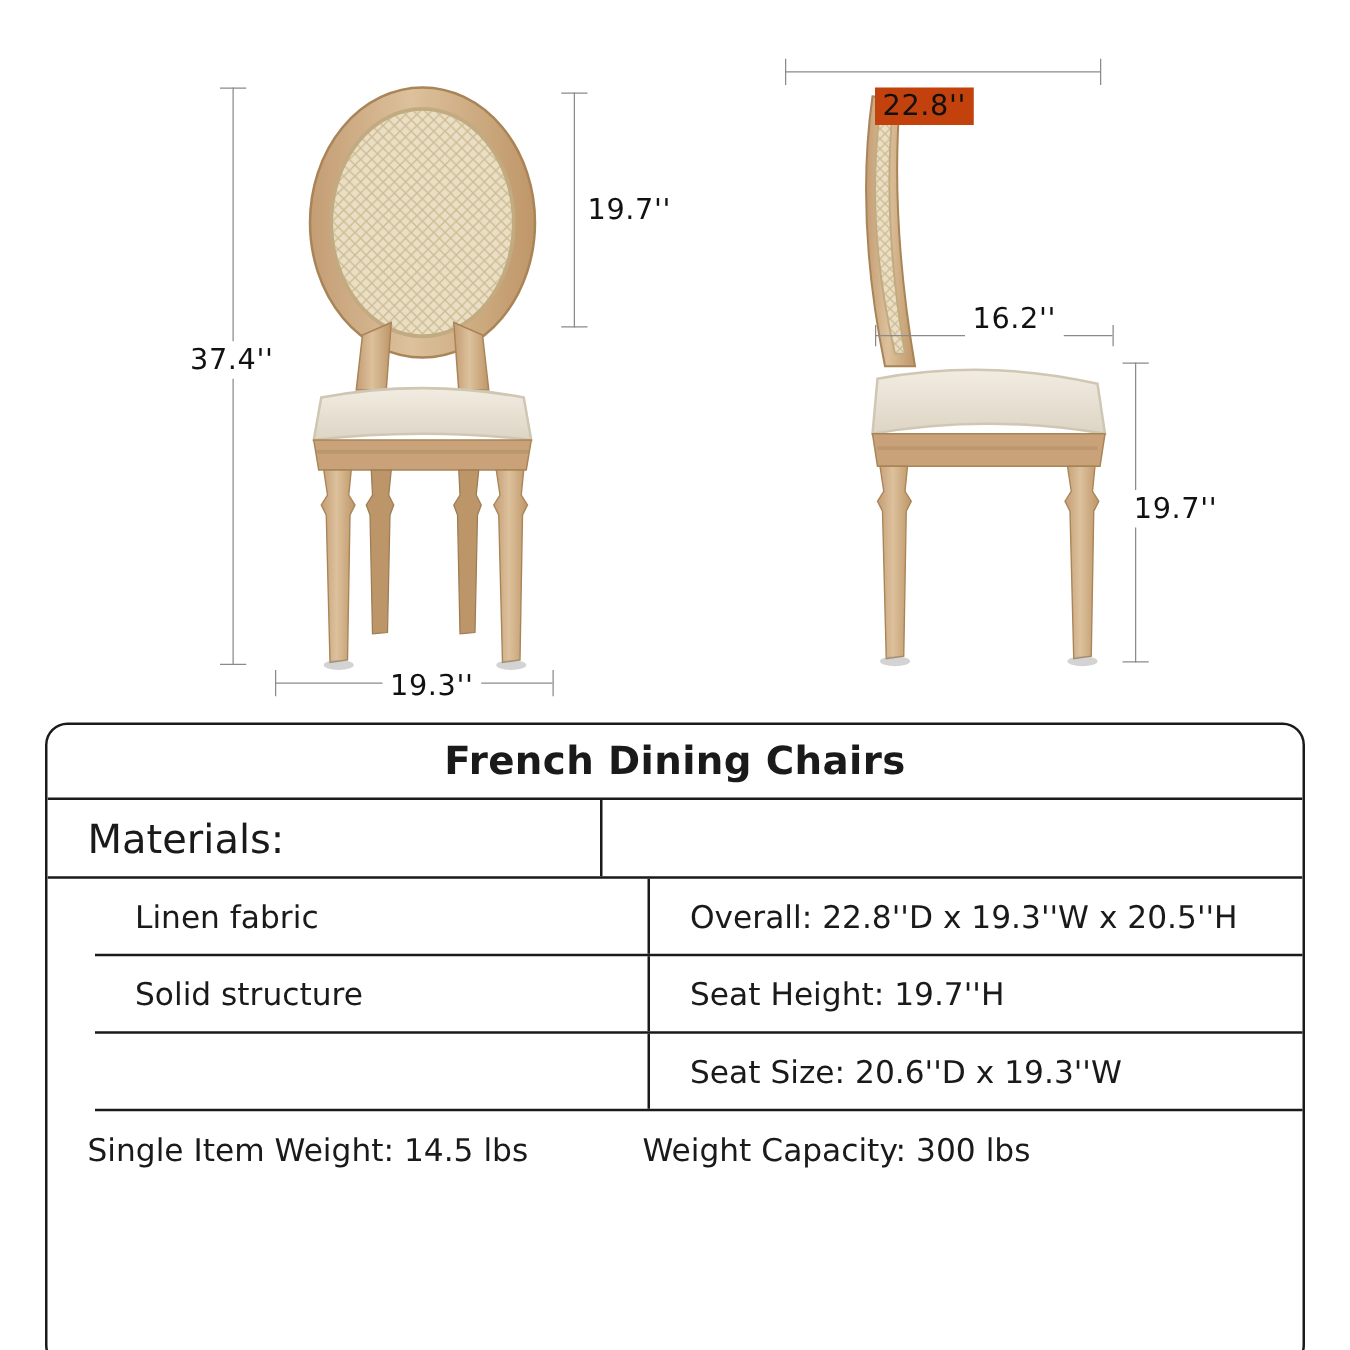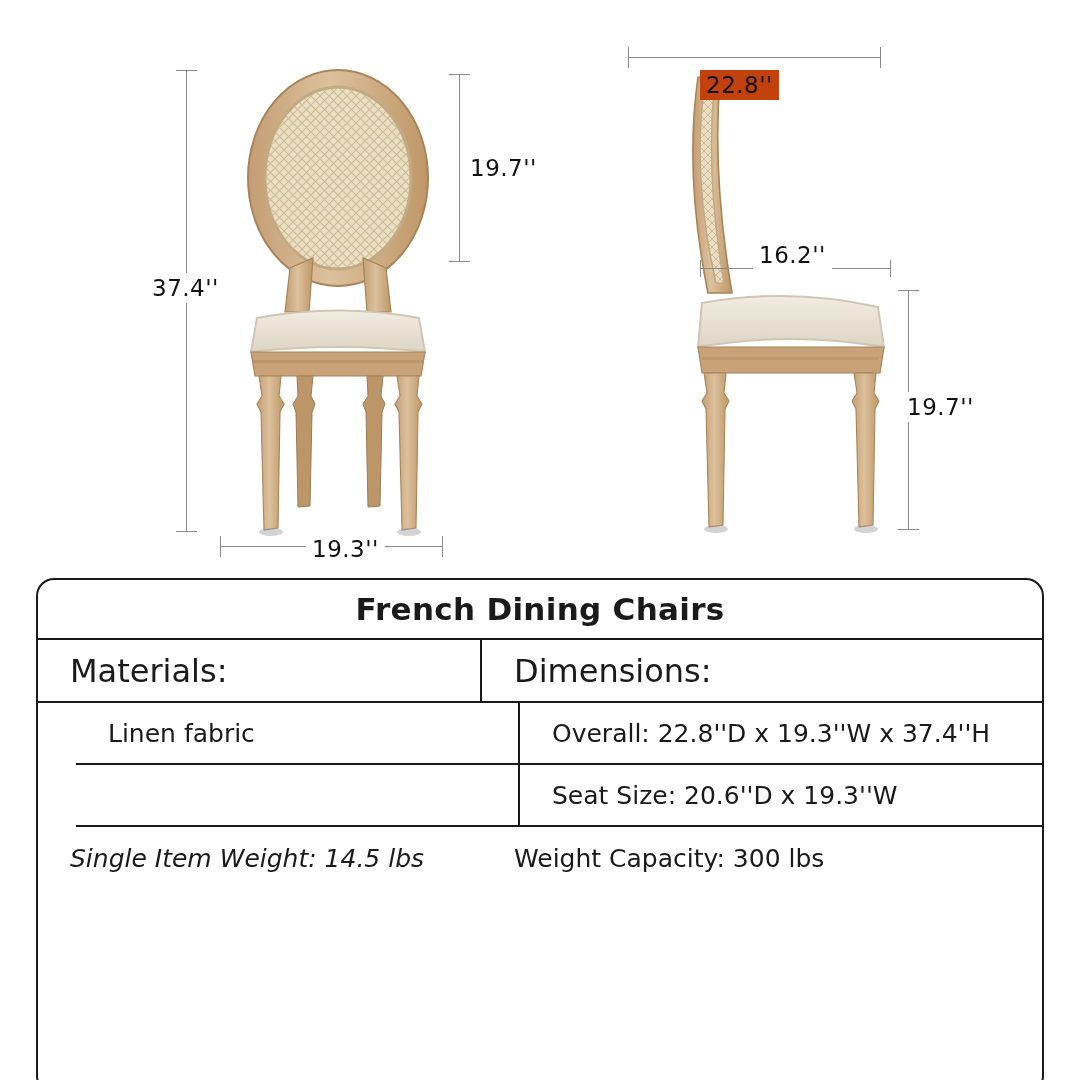--- a/index.html
+++ b/index.html
@@ -188,48 +188,51 @@
   <div class="dim-label" style="left:306px; top:534px; background:#fff; padding:2px 6px;">19.3''</div>
 
   <div class="line-h" style="left:628px; top:57px; width:252px;"></div>
   <div class="tick-v" style="left:628px; top:47px; height:21px;"></div>
   <div class="tick-v" style="left:880px; top:47px; height:21px;"></div>
   <div class="dim-label" style="left:700px; top:30px; background:#c2410c; padding:2px 6px;margin-top:40px;">22.8''</div>
 
   <div class="line-h" style="left:700px; top:268px; width:190px;"></div>
   <div class="tick-v" style="left:700px; top:260px; height:17px;"></div>
   <div class="tick-v" style="left:890px; top:260px; height:17px;"></div>
-  <div class="dim-label" style="left:753px; top:240px; background:#fff; padding:2px 6px;">16.2''</div>
+  <div class="dim-label" style="left:772px; top:240px; background:#fff; padding:2px 6px;">16.2''</div>
 
   <div class="line-v" style="left:908px; top:290px; height:240px;"></div>
   <div class="tick-h" style="left:898px; top:290px; width:21px;"></div>
   <div class="tick-h" style="left:898px; top:529px; width:21px;"></div>
   <div class="dim-label" style="left:903px; top:392px; background:#fff; padding:2px 4px;">19.7''</div>
 </div>
 
 <div id="spec-table">
 
   <div class="t-row t-title">
     <span>French Dining Chairs</span>
   </div>
 
   <div class="t-row r-h">
     <div class="t-cell c-left hdr">Materials:</div>
-    <div class="t-cell c-right hdr">Dimensions:</div>
   </div>
 
   <div class="t-row r-b">
     <div class="t-cell c-left">Linen fabric</div>
-    <div class="t-cell c-right">Overall: 22.8''D x 19.3''W x 37.4''H</div>
-  </div>
-
+    <div class="t-cell c-right">Overall: 22.8''D x 19.3''W x 20.5''H</div>
+  </div>
+
+  <div class="t-row r-b">
+    <div class="t-cell c-left">Solid structure</div>
+    <div class="t-cell c-right">Seat Height: 19.7''H</div>
+  </div>
 
   <div class="t-row r-b">
     <div class="t-cell c-left"></div>
     <div class="t-cell c-right">Seat Size: 20.6''D x 19.3''W</div>
   </div>
 
 
   <div class="t-row r-w">
-    <div class="t-cell c-left" style="border-right:none;font-style:italic;">Single Item Weight: 14.5 lbs</div>
+    <div class="t-cell c-left" style="border-right:none;">Single Item Weight: 14.5 lbs</div>
     <div class="t-cell c-right">Weight Capacity: 300 lbs</div>
   </div>
 </div>
 
 </body></html>

